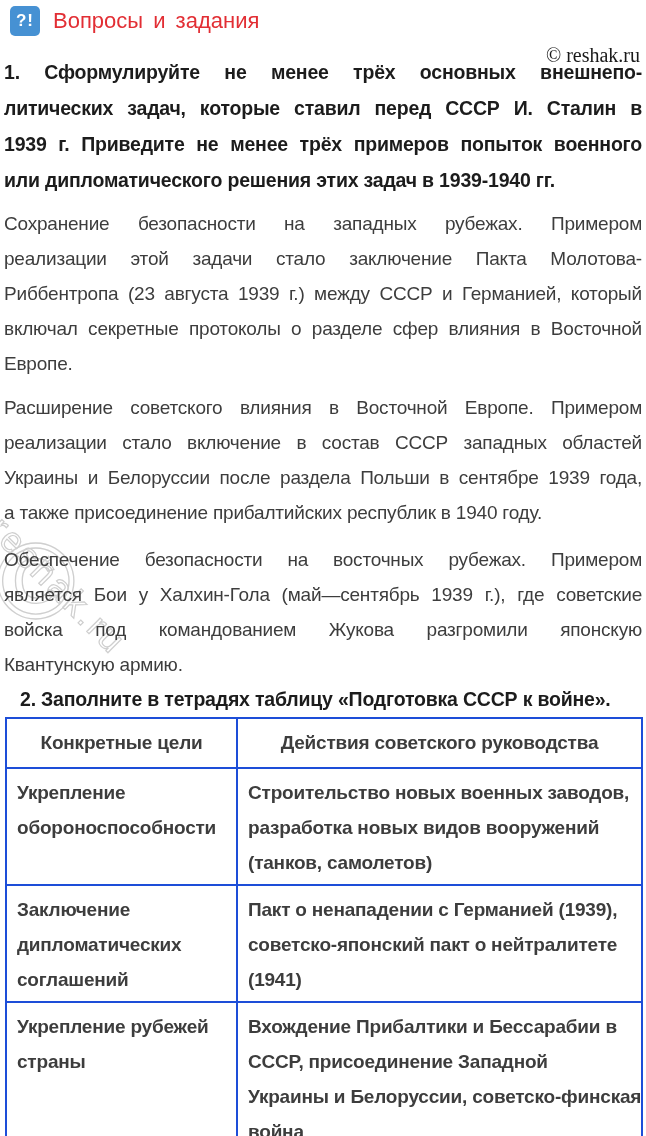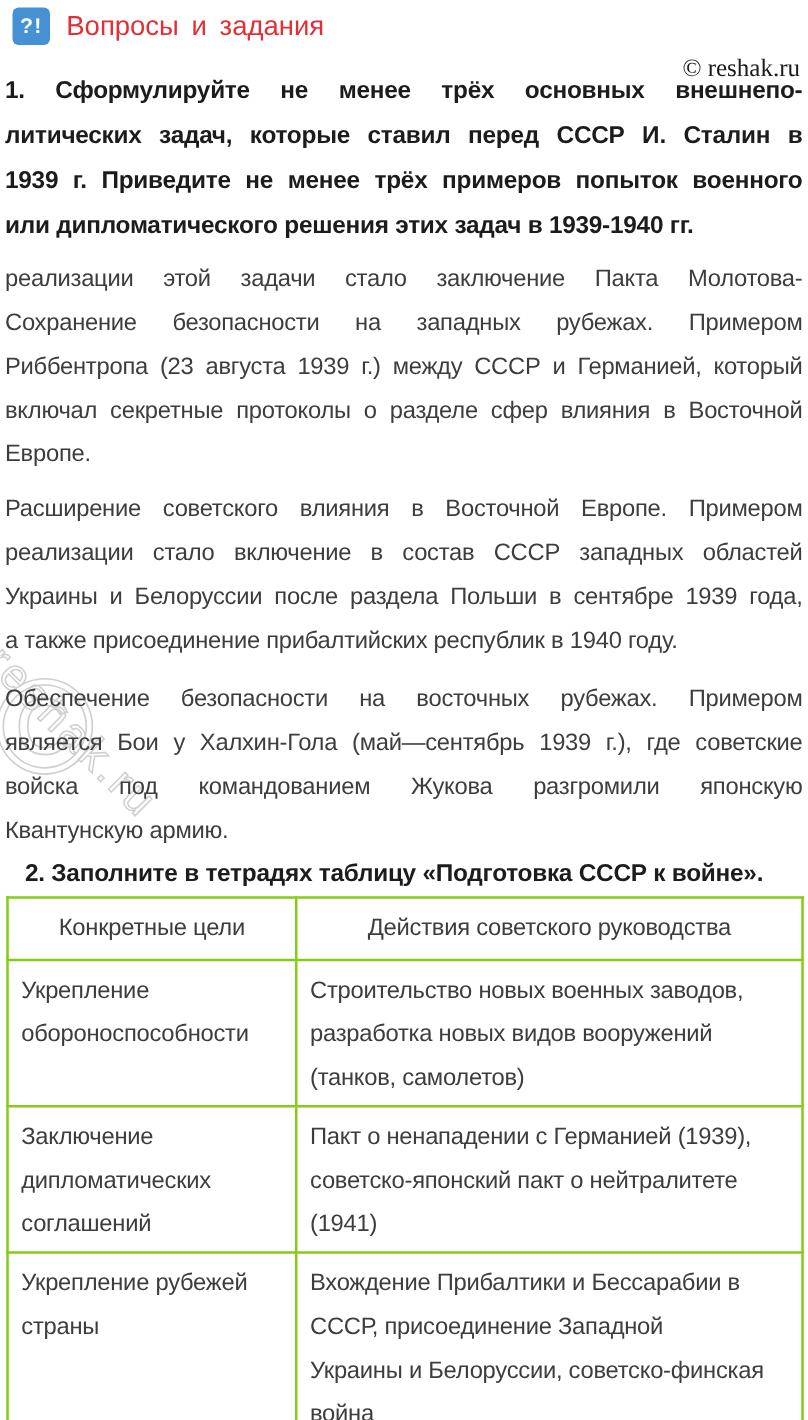--- a/index.html
+++ b/index.html
@@ -46,21 +46,21 @@
   .para{margin:8px 4px 0 4px;font-size:19px;line-height:35px;letter-spacing:-0.2px;color:#3d3d3d;}
   .para-2{margin-top:9px;}
   .para-3{margin-top:12px;}
   .line{white-space:nowrap;text-align:justify;text-align-last:justify;}
   .q1 .line:last-child,.para .line:last-child{text-align-last:left;}
   .q2{margin:4px 4px 0 20px;font-weight:bold;color:#1c1c1c;font-size:19.5px;line-height:26px;letter-spacing:-0.2px;white-space:nowrap;}
   
   table{border-collapse:collapse;table-layout:fixed;width:636px;margin:5px 4px 0 5px;}
   col.c1{width:231px;}
   col.c2{width:405px;}
-  th,td{border:2px solid #84cc16;font-weight:normal;}
+  th,td{border:2px solid #1d4ed8;font-weight:bold;}
   th{height:46px;vertical-align:middle;text-align:center;font-size:19px;color:#3d3d3d;letter-spacing:-0.2px;}
   td{vertical-align:top;padding:6px 10px 4px 10px;font-size:19px;line-height:35px;color:#3d3d3d;letter-spacing:-0.2px;}
   td .line,th .line{text-align:left;text-align-last:auto;}
   tr.r1 td{height:102px;}
   tr.r2 td{height:101px;}
   tr.r3 td{height:123px;}
 </style>
 </head>
 <body>
 
@@ -82,22 +82,22 @@
     </header>
 
     <section class="q1">
         <div class="line">1. Сформулируйте не менее трёх основных внешнепо-</div>
         <div class="line">литических задач, которые ставил перед СССР И. Сталин в</div>
         <div class="line">1939 г. Приведите не менее трёх примеров попыток военного</div>
         <div class="line">или дипломатического решения этих задач в 1939-1940 гг.</div>
       </section>
 
     <section class="para para-1">
+        <div class="line">Сохранение безопасности на западных рубежах. Примером</div>
         <div class="line">реализации этой задачи стало заключение Пакта Молотова-</div>
-        <div class="line">Сохранение безопасности на западных рубежах. Примером</div>
         <div class="line">Риббентропа (23 августа 1939 г.) между СССР и Германией, который</div>
         <div class="line">включал секретные протоколы о разделе сфер влияния в Восточной</div>
         <div class="line">Европе.</div>
       </section>
     <section class="para para-2">
         <div class="line">Расширение советского влияния в Восточной Европе. Примером</div>
         <div class="line">реализации стало включение в состав СССР западных областей</div>
         <div class="line">Украины и Белоруссии после раздела Польши в сентябре 1939 года,</div>
         <div class="line">а также присоединение прибалтийских республик в 1940 году.</div>
       </section>

